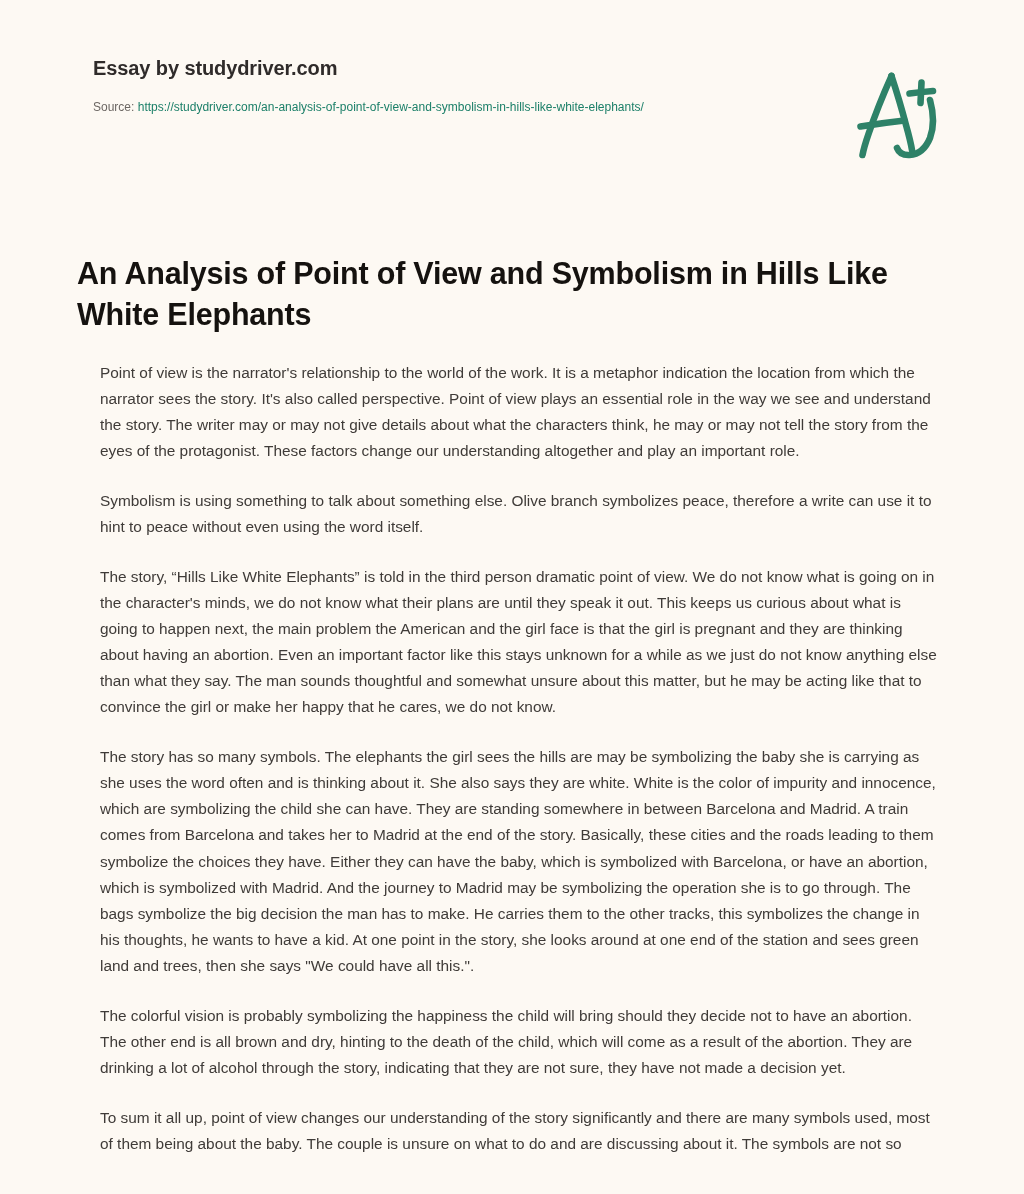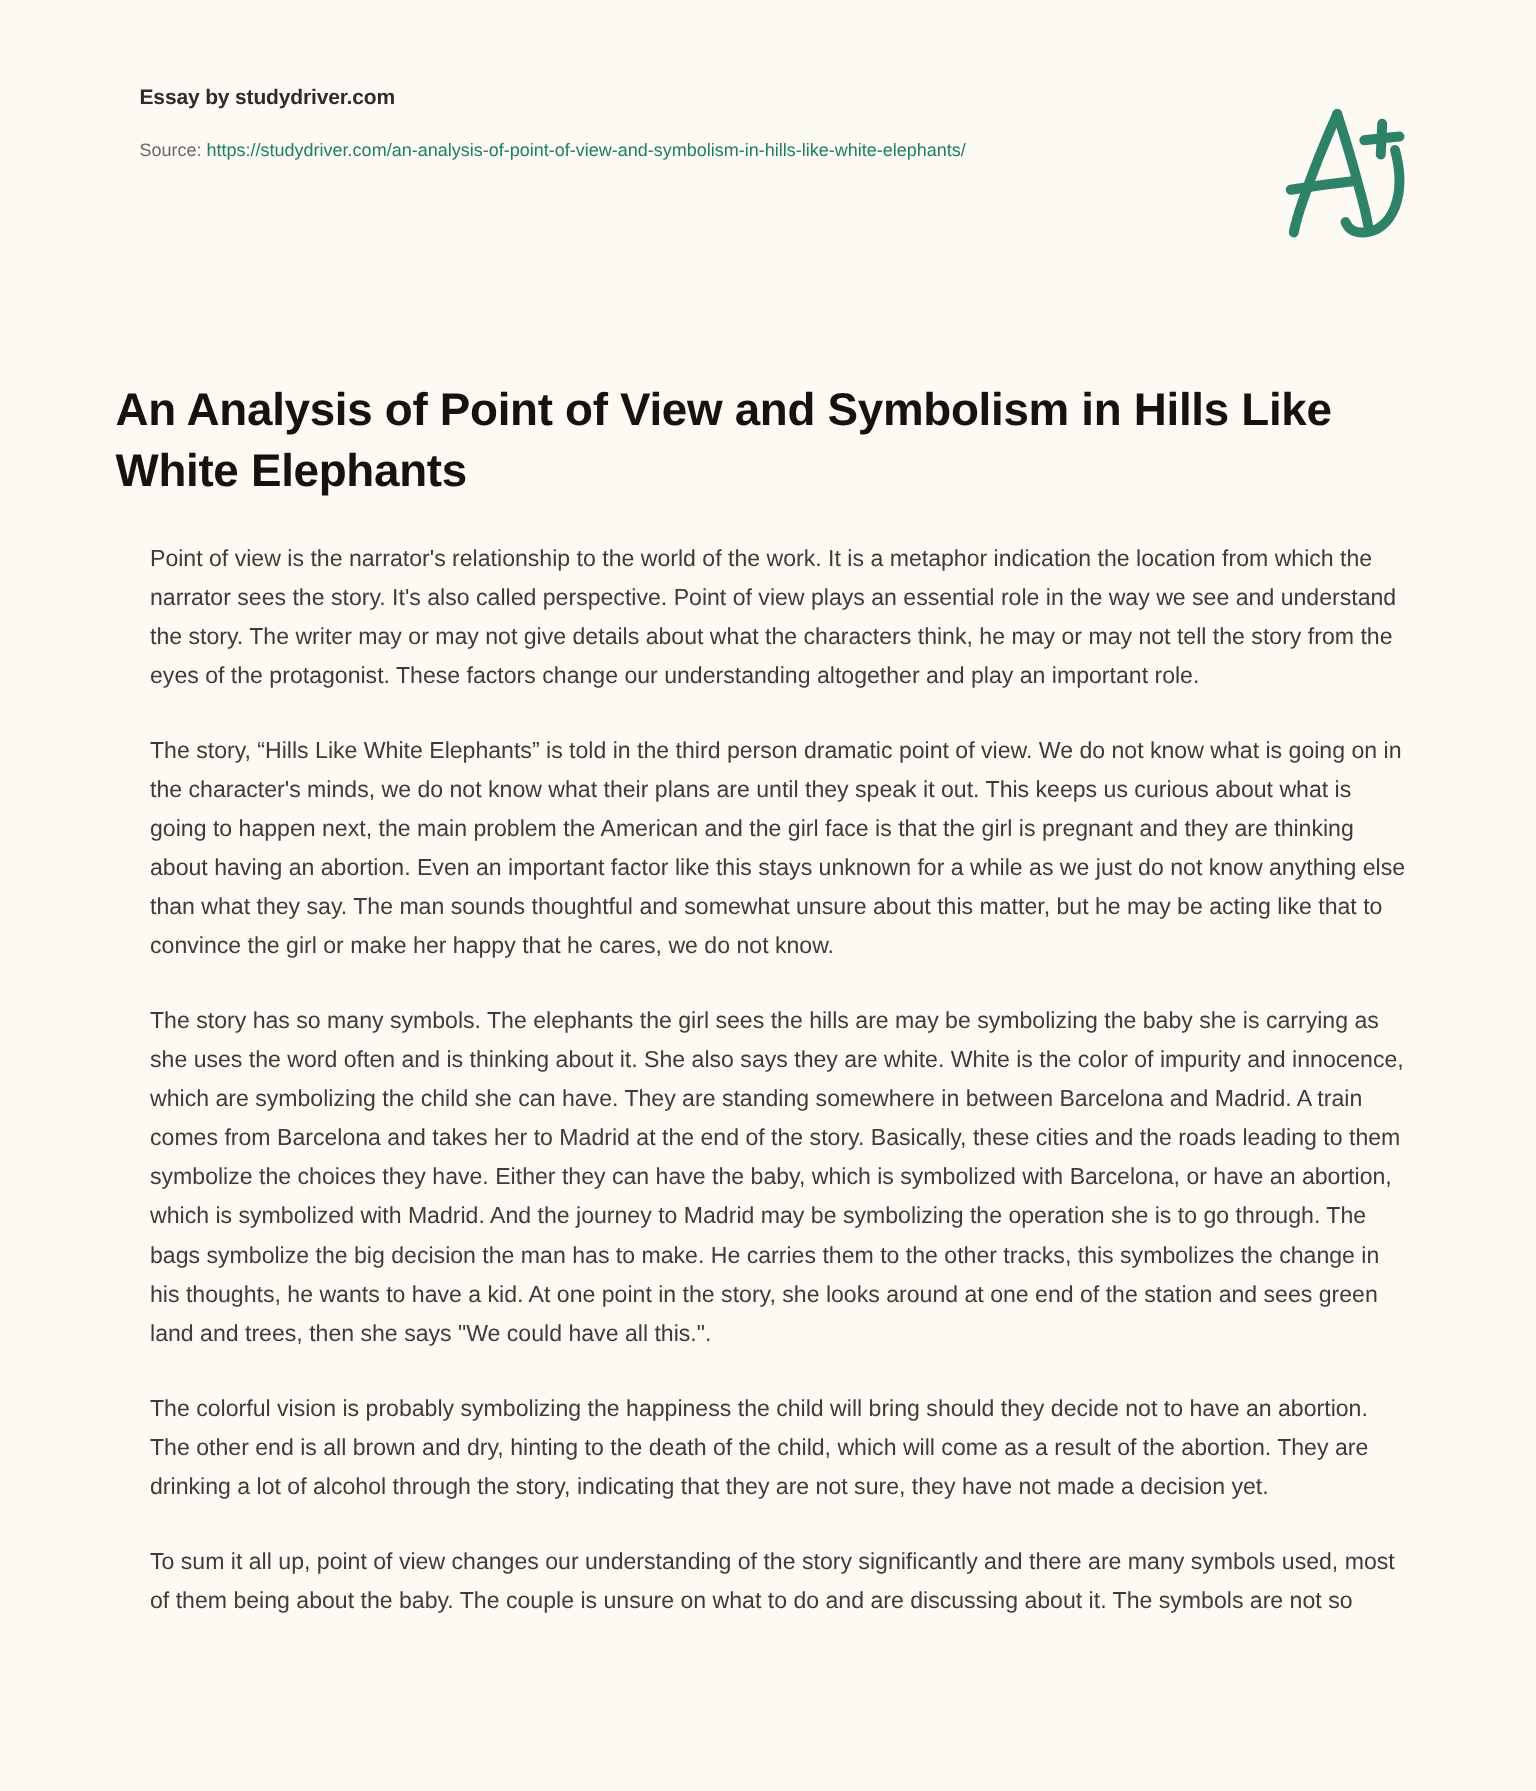--- a/index.html
+++ b/index.html
@@ -23,21 +23,21 @@
 
   
   .doc-header {
     position: absolute;
     left: 93px;
     top: 56px;
     right: 80px;
   }
 
   .brand-line {
-    font-size: 14px;
+    font-size: 20px;
     font-weight: bold;
     color: #2f2b2a;
     letter-spacing: -0.1px;
     line-height: 1.2;
     margin: 0;
   }
 
   .source-line {
     margin: 0;
     padding-top: 18px;
@@ -125,19 +125,20 @@
       <path d="M67.5 31.5 Q79 30 91 29"></path>
 
       <path d="M88 38 Q94 60 88 76 Q81.5 92 67.5 93 Q58 93.5 55 86"></path>
     </g>
   </svg>
 
   <h1 class="doc-title">An Analysis of Point of View and Symbolism in Hills Like White Elephants</h1>
 
   <div class="doc-body">
     <p class="para">Point of view is the narrator's relationship to the world of the work. It is a metaphor indication the location from which the narrator sees the story. It's also called perspective. Point of view plays an essential role in the way we see and understand the story. The writer may or may not give details about what the characters think, he may or may not tell the story from the eyes of the protagonist. These factors change our understanding altogether and play an important role.</p>
+    <p class="para">Symbolism is using something to talk about something else. Olive branch symbolizes peace, therefore a write can use it to hint to peace without even using the word itself.</p>
     <p class="para">The story, “Hills Like White Elephants” is told in the third person dramatic point of view. We do not know what is going on in the character's minds, we do not know what their plans are until they speak it out. This keeps us curious about what is going to happen next, the main problem the American and the girl face is that the girl is pregnant and they are thinking about having an abortion. Even an important factor like this stays unknown for a while as we just do not know anything else than what they say. The man sounds thoughtful and somewhat unsure about this matter, but he may be acting like that to convince the girl or make her happy that he cares, we do not know.</p>
     <p class="para">The story has so many symbols. The elephants the girl sees the hills are may be symbolizing the baby she is carrying as she uses the word often and is thinking about it. She also says they are white. White is the color of impurity and innocence, which are symbolizing the child she can have. They are standing somewhere in between Barcelona and Madrid. A train comes from Barcelona and takes her to Madrid at the end of the story. Basically, these cities and the roads leading to them symbolize the choices they have. Either they can have the baby, which is symbolized with Barcelona, or have an abortion, which is symbolized with Madrid. And the journey to Madrid may be symbolizing the operation she is to go through. The bags symbolize the big decision the man has to make. He carries them to the other tracks, this symbolizes the change in his thoughts, he wants to have a kid. At one point in the story, she looks around at one end of the station and sees green land and trees, then she says "We could have all this.".</p>
     <p class="para">The colorful vision is probably symbolizing the happiness the child will bring should they decide not to have an abortion. The other end is all brown and dry, hinting to the death of the child, which will come as a result of the abortion. They are drinking a lot of alcohol through the story, indicating that they are not sure, they have not made a decision yet.</p>
     <p class="para">To sum it all up, point of view changes our understanding of the story significantly and there are many symbols used, most of them being about the baby. The couple is unsure on what to do and are discussing about it. The symbols are not so</p>
   </div>
 
 </div>
 
 </body></html>

